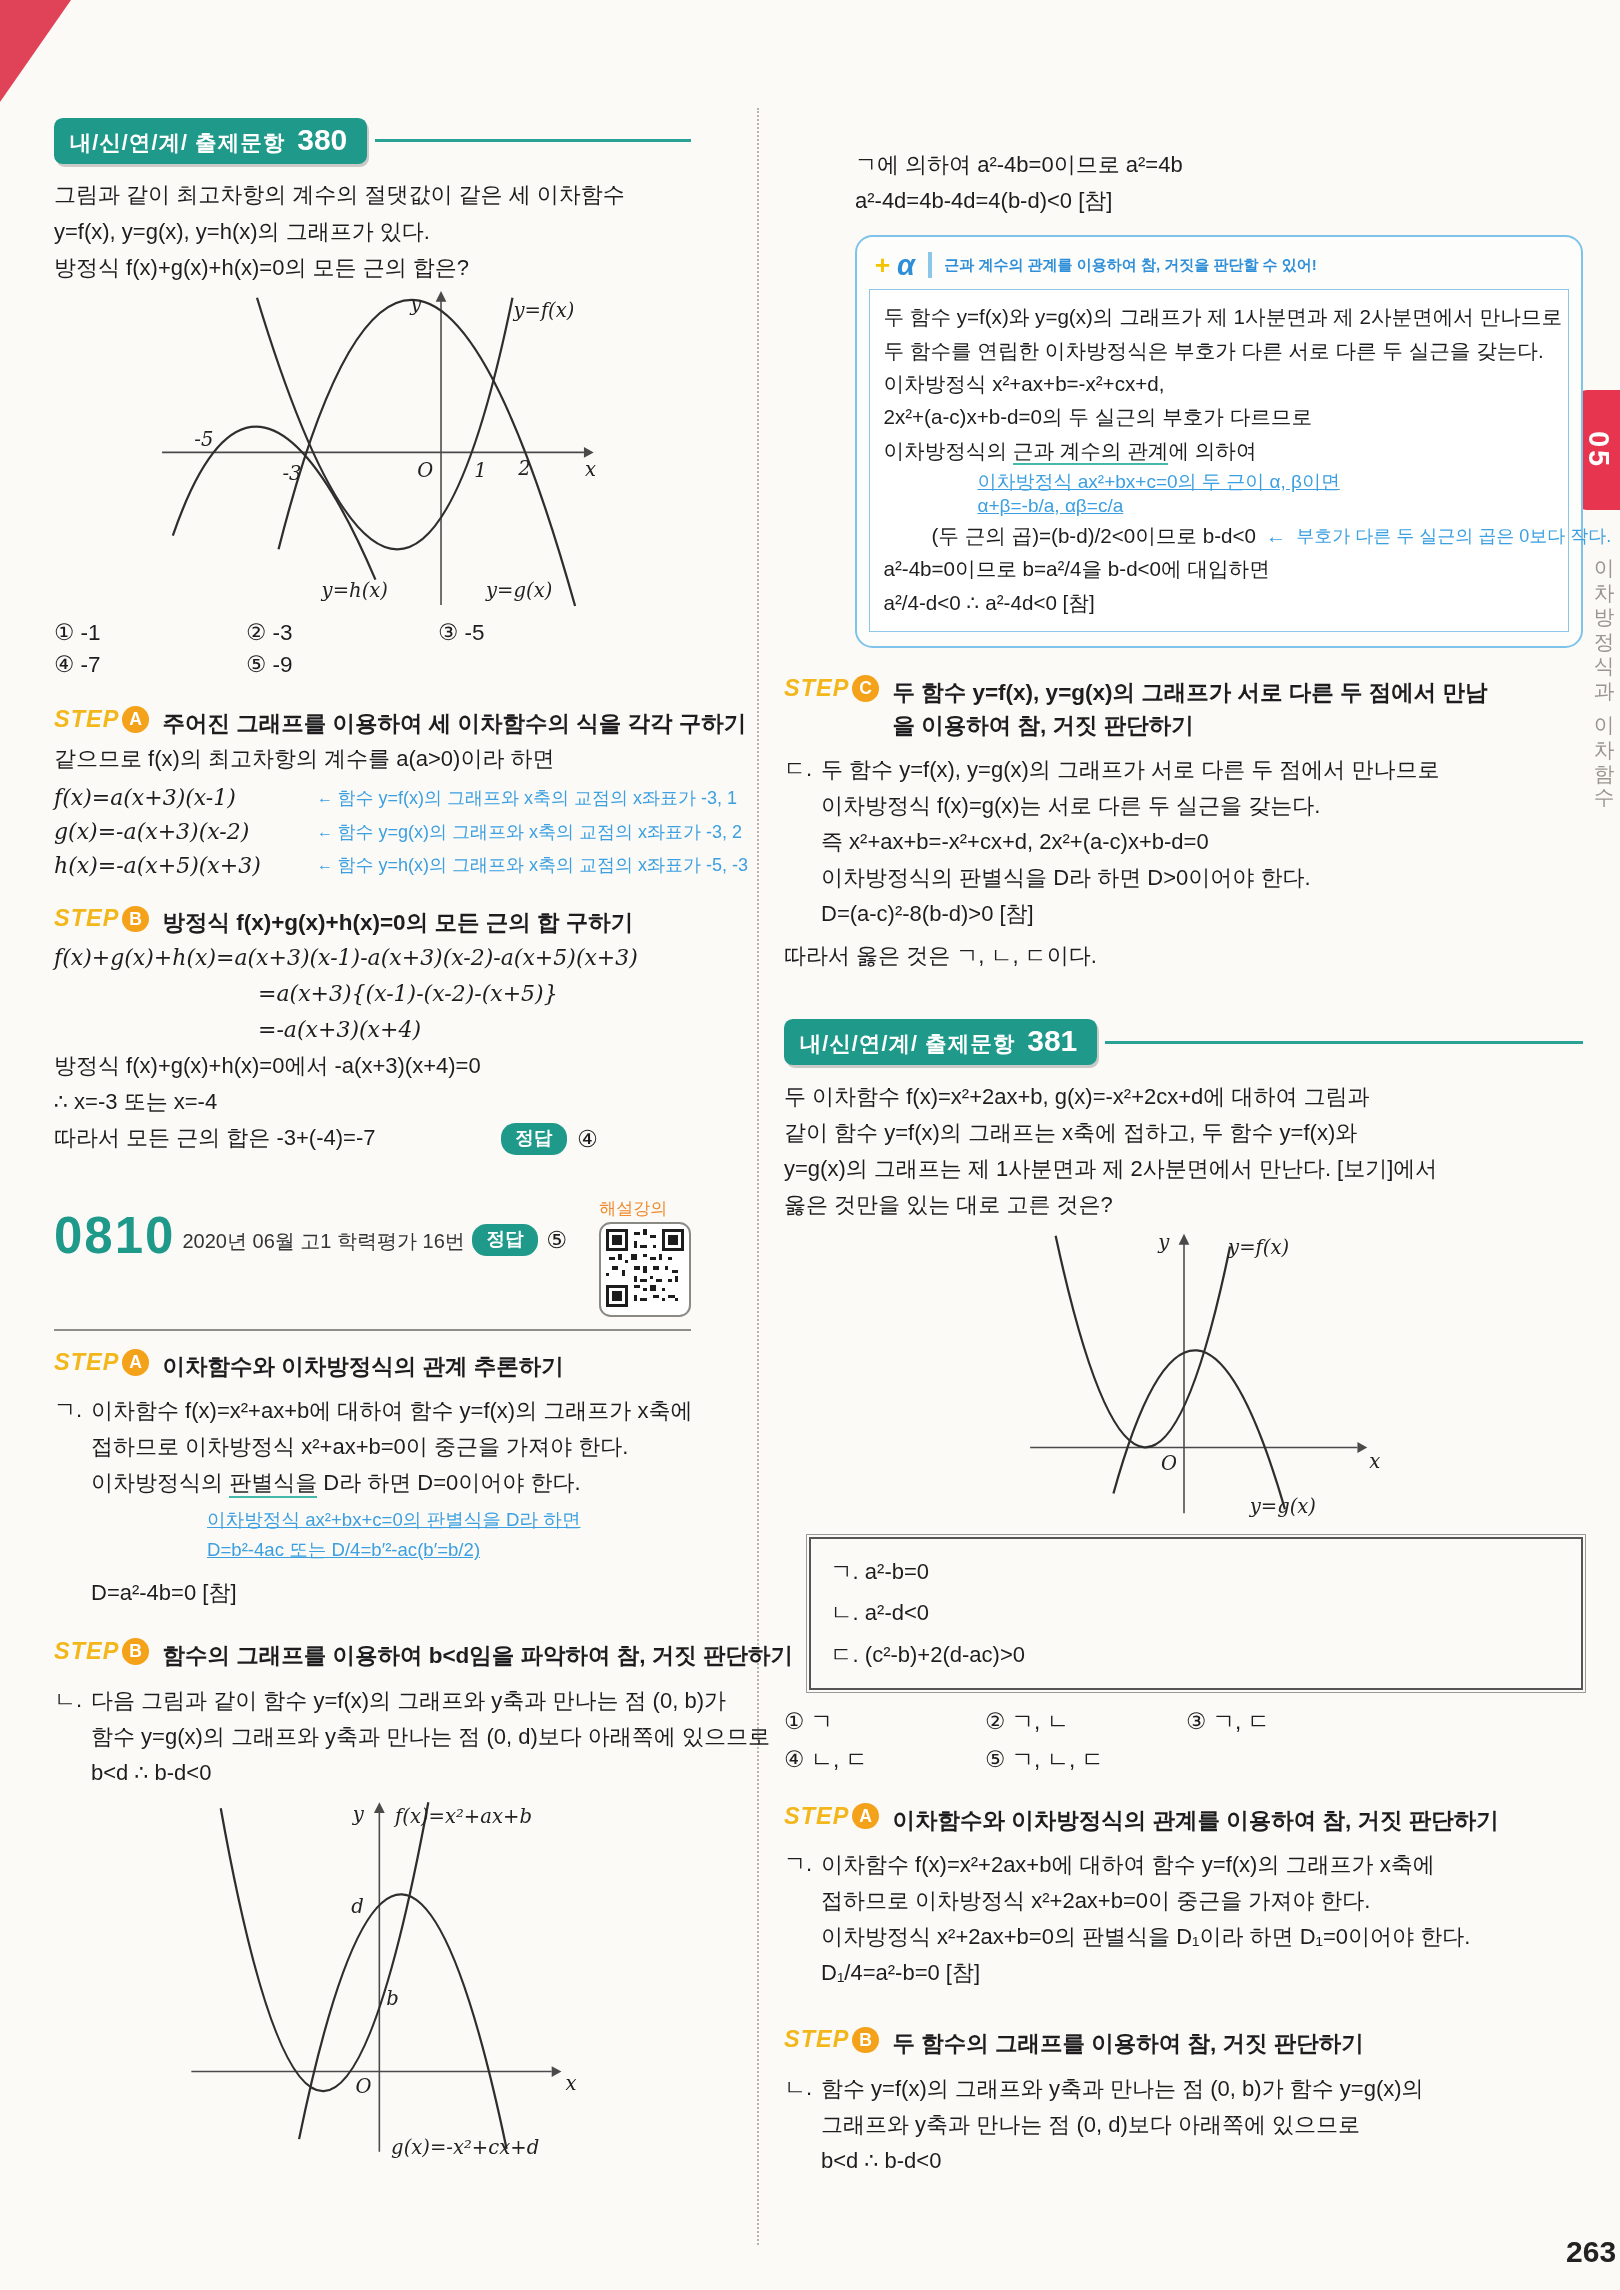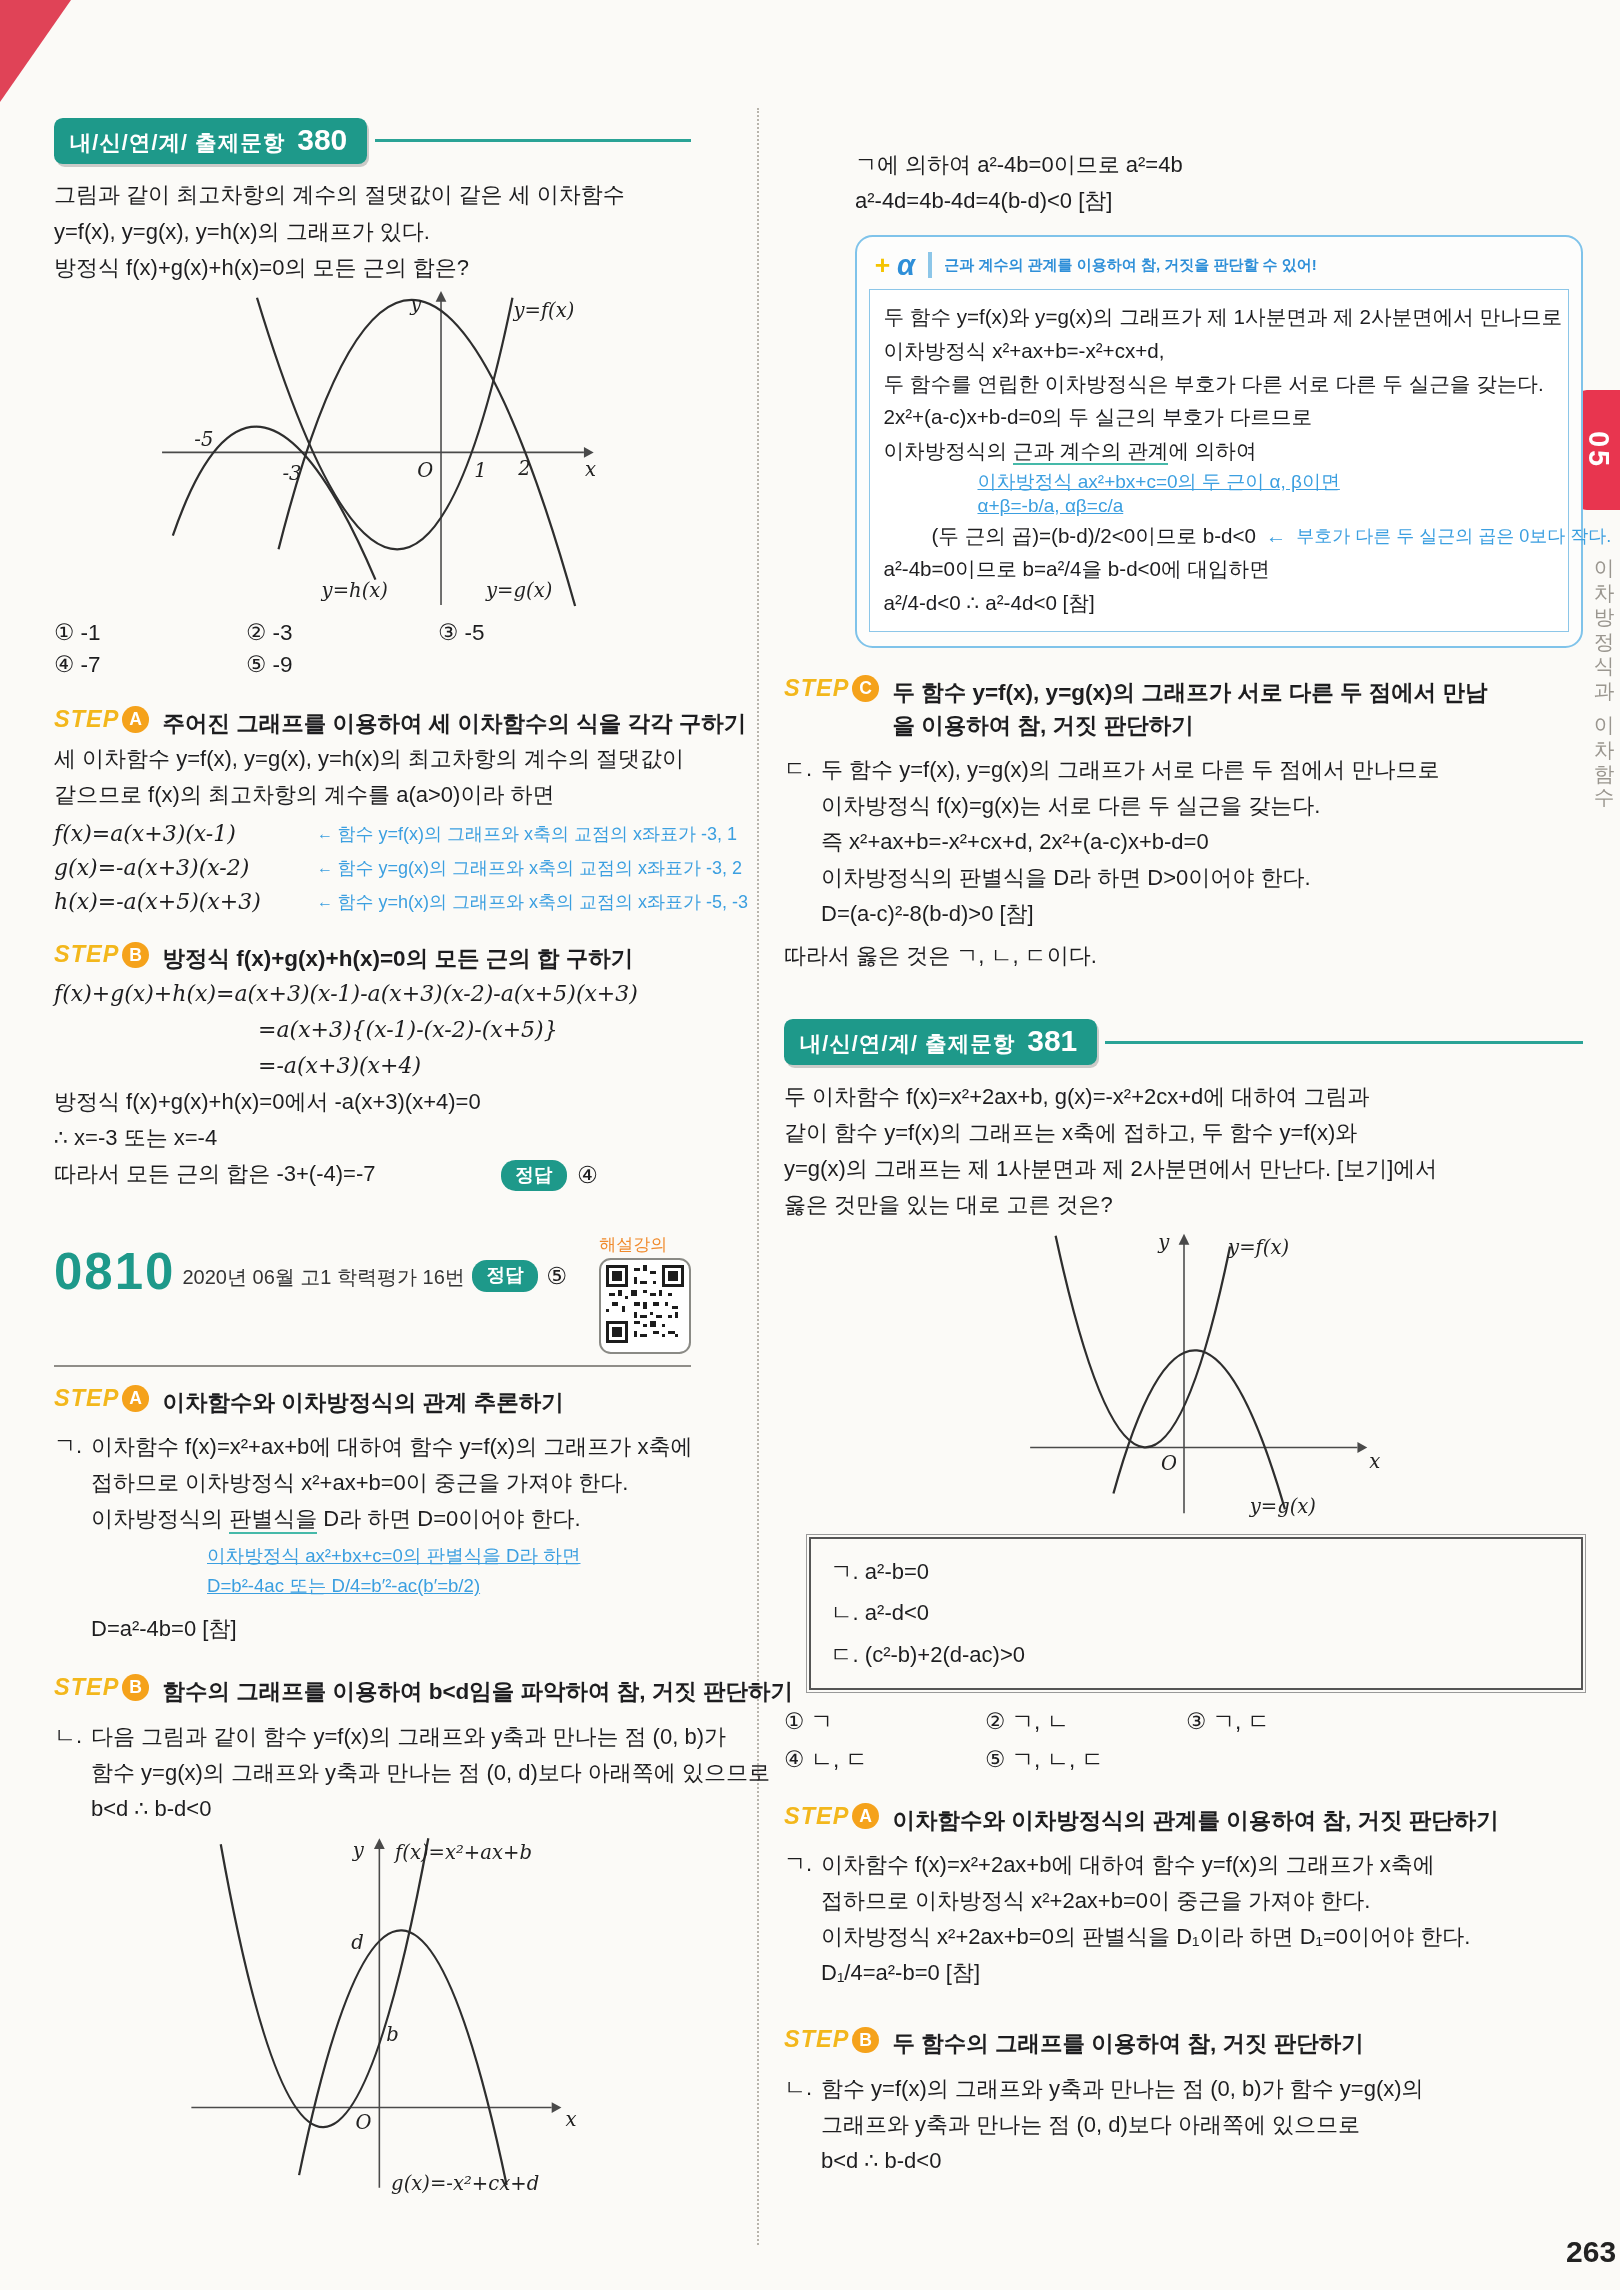--- a/index.html
+++ b/index.html
@@ -149,21 +149,20 @@
       <div class="choice">⑤ -9</div>
     </div>
 
     <div class="step-row">
       <div class="step-chip">
         <span class="step-word">STEP</span>
         <span class="step-circle">A</span>
       </div>
       <div class="step-title">주어진 그래프를 이용하여 세 이차함수의 식을 각각 구하기</div>
     </div>
-    <div class="t">세 이차함수 y=f(x), y=g(x), y=h(x)의 최고차항의 계수의 절댓값이</div>
     <div class="t">같으므로 f(x)의 최고차항의 계수를 a(a&gt;0)이라 하면</div>
 
     <div class="eq-row">
       <div class="eq math">f(x)=a(x+3)(x-1)</div>
       <span class="blue">←</span>&nbsp;
       <span class="eq-note">함수 y=f(x)의 그래프와 x축의 교점의 x좌표가 -3, 1</span>
     </div>
     <div class="eq-row">
       <div class="eq math">g(x)=-a(x+3)(x-2)</div>
       <span class="blue">←</span>&nbsp;
@@ -329,22 +328,22 @@
 
     <div class="indent-block alpha-box">
       <div class="alpha-head">
         <span class="alpha-plus">+</span>
         <span class="alpha-a">α</span>
         <span class="alpha-vbar"></span>
         <span class="alpha-title">근과 계수의 관계를 이용하여 참, 거짓을 판단할 수 있어!</span>
       </div>
       <div class="alpha-inner">
         <div class="t">두 함수 y=f(x)와 y=g(x)의 그래프가 제 1사분면과 제 2사분면에서 만나므로</div>
+        <div class="t">두 함수를 연립한 이차방정식은 부호가 다른 서로 다른 두 실근을 갖는다.</div>
         <div class="t">이차방정식 x²+ax+b=-x²+cx+d,</div>
-        <div class="t">두 함수를 연립한 이차방정식은 부호가 다른 서로 다른 두 실근을 갖는다.</div>
         <div class="t">2x²+(a-c)x+b-d=0의 두 실근의 부호가 다르므로</div>
         <div class="t"><span>이차방정식의 </span><span class="ul-teal">근과 계수의 관계</span><span>에 의하여</span></div>
         <div class="alpha-blue-block">
           <div class="note-blue">이차방정식 ax²+bx+c=0의 두 근이 α, β이면</div>
           <div class="note-blue">α+β=-b/a, αβ=c/a</div>
         </div>
         <div class="arrow-note-row">
           <span class="t">(두 근의 곱)=(b-d)/2&lt;0이므로 b-d&lt;0</span>
           <span class="blue">←</span>
           <span class="eq-note">부호가 다른 두 실근의 곱은 0보다 작다.</span>

